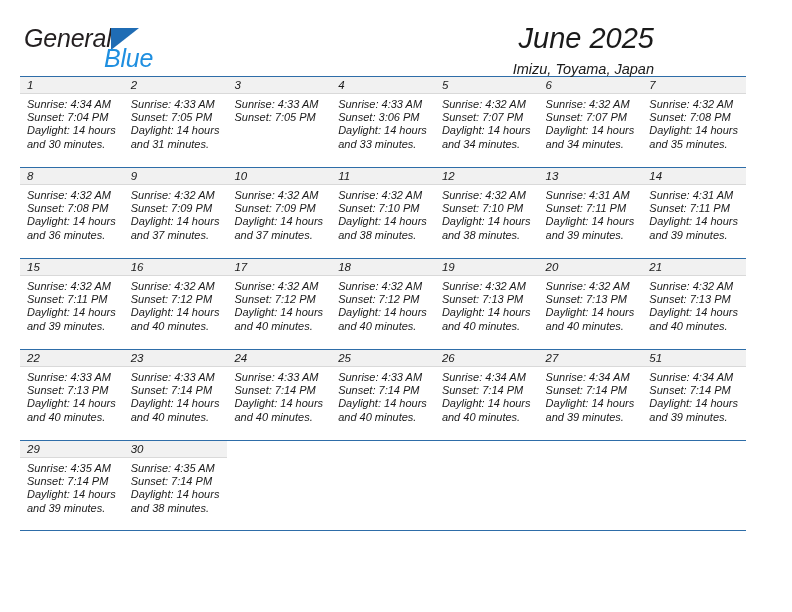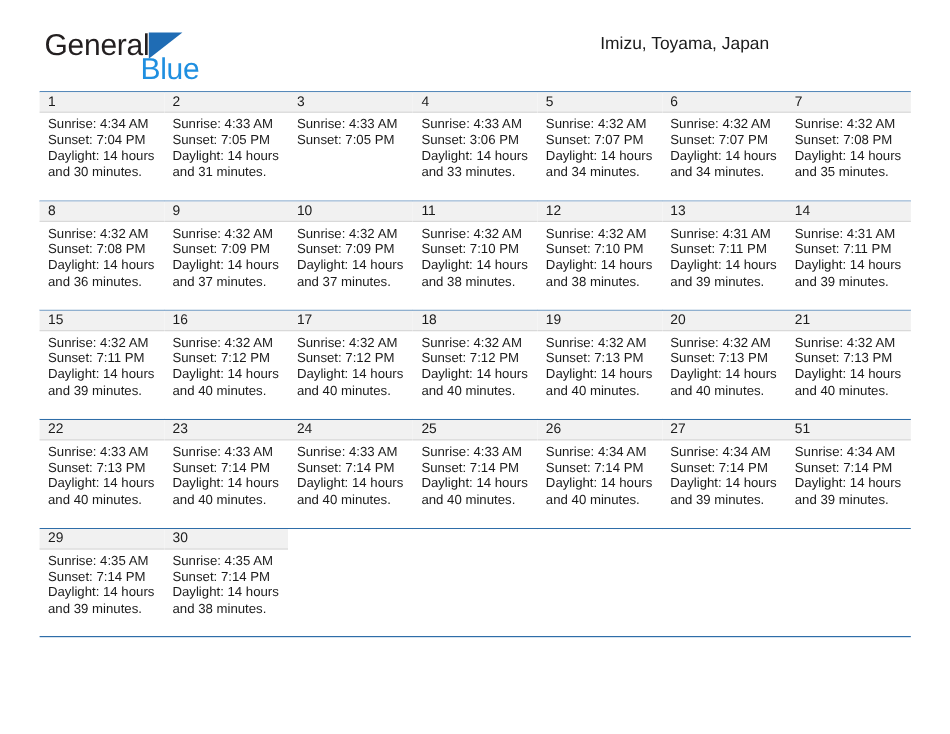--- a/index.html
+++ b/index.html
@@ -12,21 +12,22 @@
     height: 612px;
     font-family: "Liberation Sans", sans-serif;
     color: #1a1a1a;
     overflow: hidden;
   }
   .page {
     position: relative;
     width: 676px;
     height: 612px;
     box-sizing: border-box;
-    padding: 0 33px;
+    padding: 0 20px;
+    font-style: italic;
   }
 
   
   .top {
     position: relative;
     height: 76px;
   }
   .logo {
     position: absolute;
     left: 4px;
@@ -150,20 +151,21 @@
 <body>
 
 <div class="page">
 
   <div class="top">
     <div class="logo">
       <span class="logo-general">General</span><span class="logo-tri"></span>
       <span class="logo-blue">Blue</span>
     </div>
     <div class="title-block">
+      <div class="cal-title">June 2025</div>
       <div class="cal-subtitle">Imizu, Toyama, Japan</div>
     </div>
   </div>
 
   <div class="calendar">
     <div id="calendar-body">
         <div class="week-row">
           <div class="day-cell">
             <div class="day-num-band">
               <span class="day-num">1</span>

